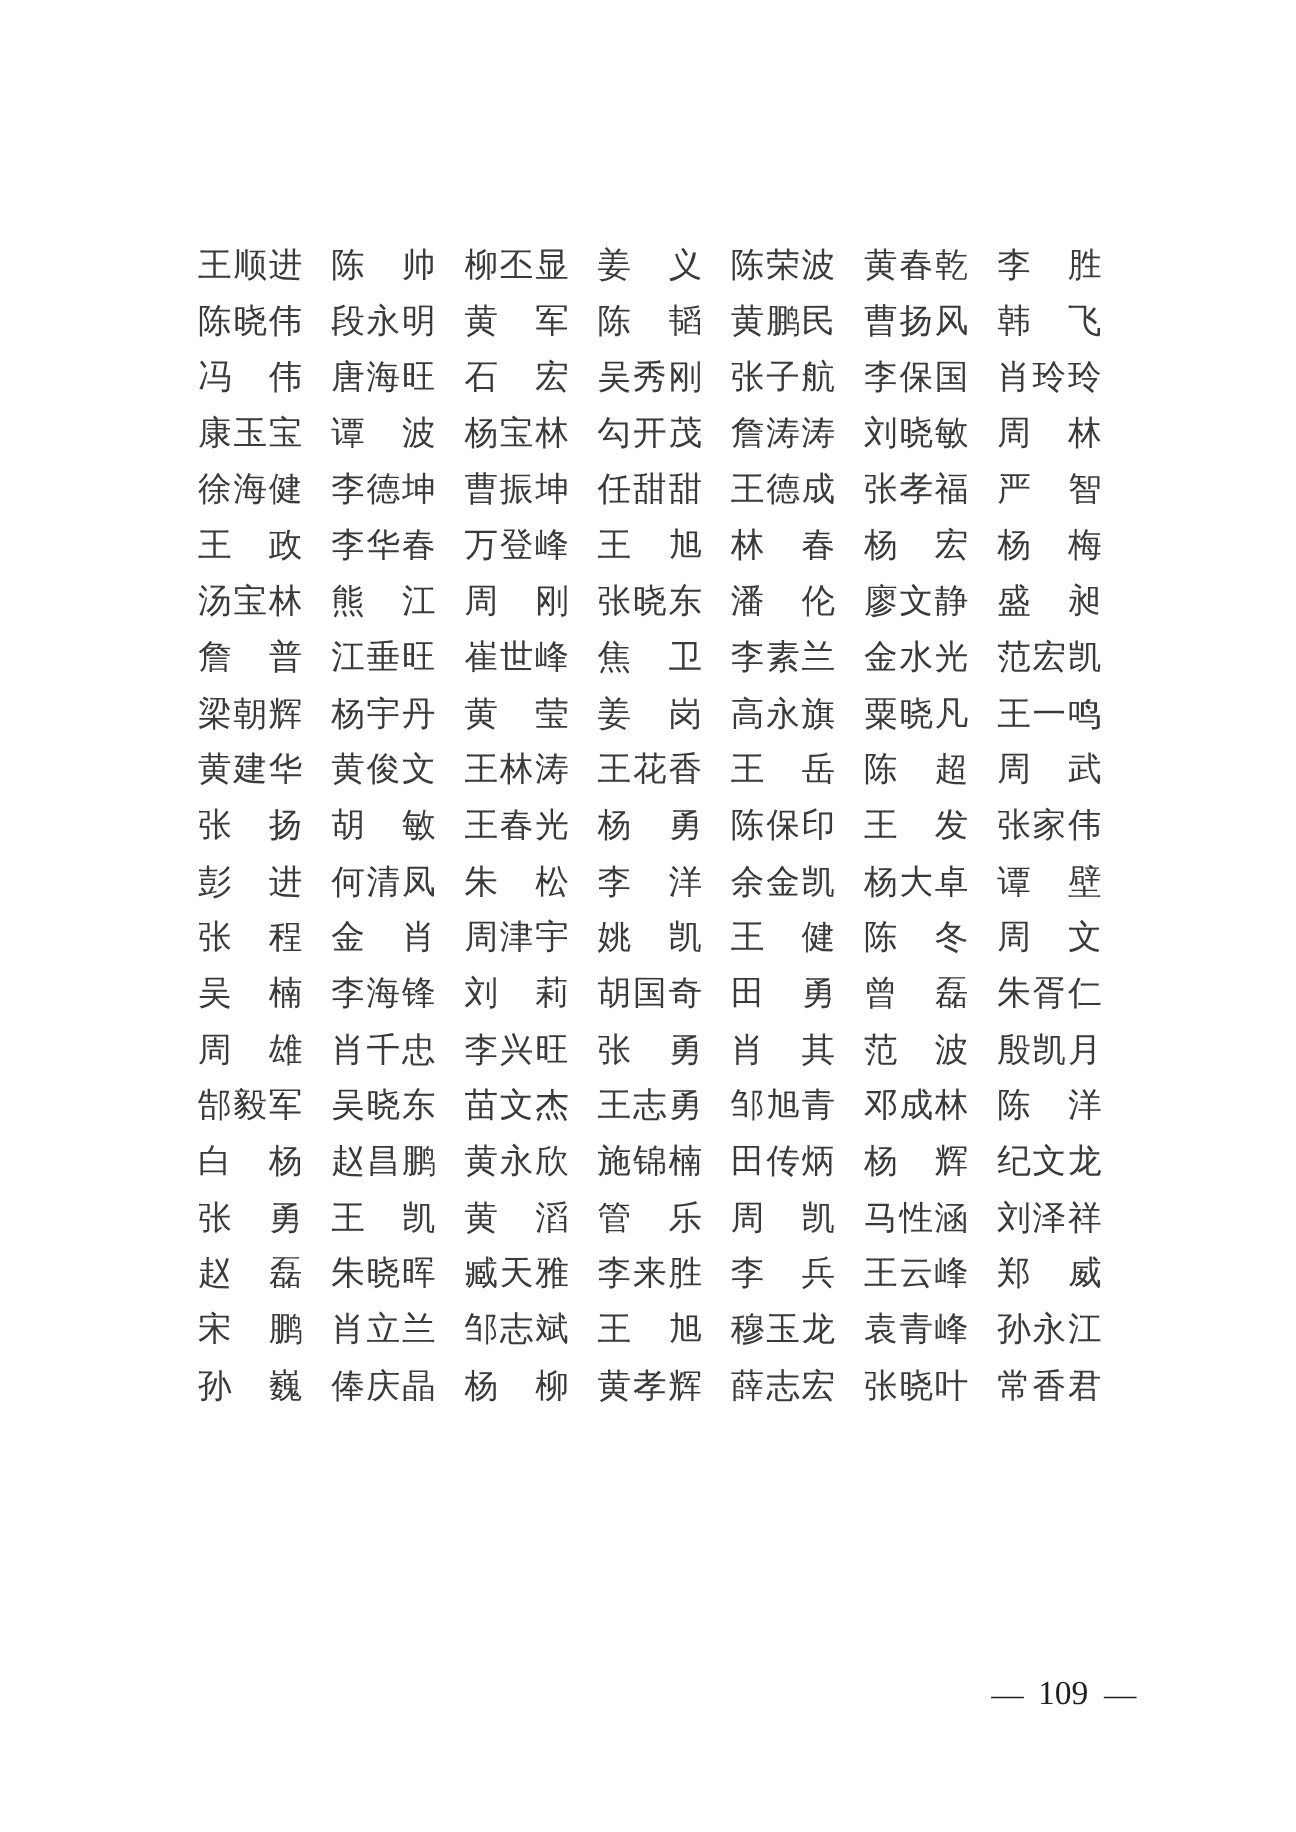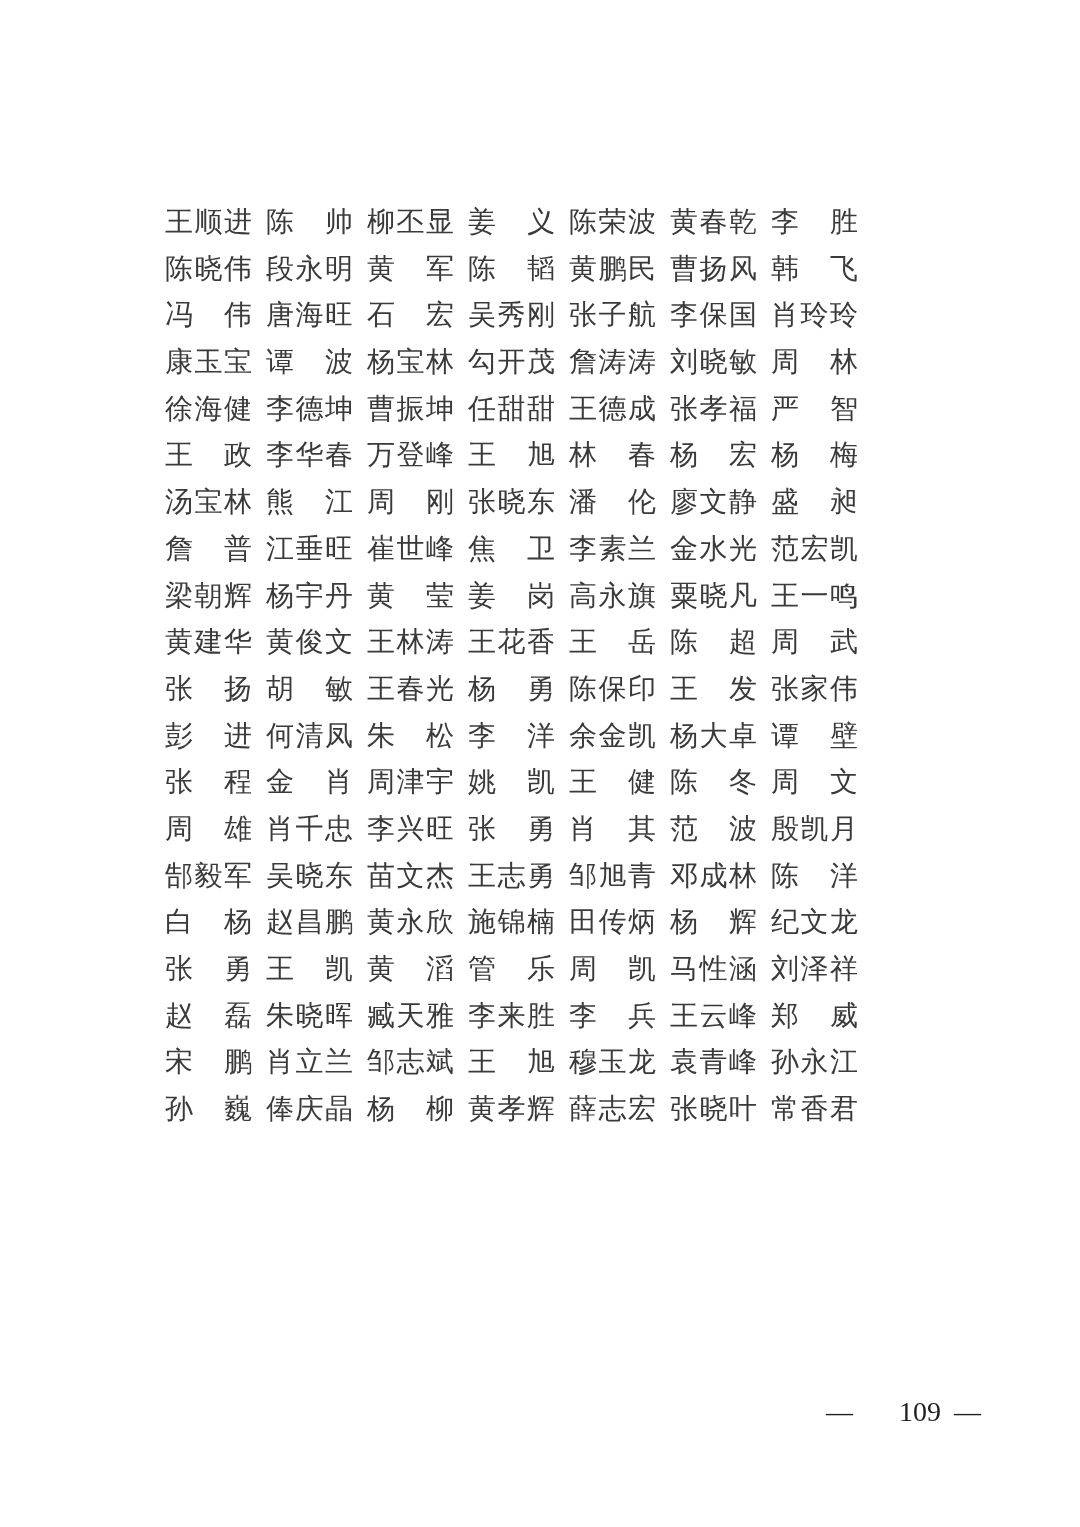--- a/index.html
+++ b/index.html
@@ -23,21 +23,21 @@
   .name-grid {
     position: absolute;
     left: 165px;
     top: 199px;
     width: 764px;
     display: flex;
     flex-direction: column;
   }
   .name-row {
     display: flex;
-    gap: 14px;
+    gap: 24px;
     height: 46.7px;
     line-height: 46.7px;
   }
   .name-cell {
     display: inline-block;
     width: 87px;
     font-size: 28px;
     color: #3a3a3a;
     text-align: justify;
     text-align-last: justify;
@@ -52,21 +52,20 @@
     align-items: center;
     gap: 13px;
     font-size: 27px;
     color: #1f1f1f;
   }
   .footer .dash {
     letter-spacing: -1px;
   }
   .footer .page-num {
     font-size: 28px;
-    margin-left: 34px;
   }
 </style>
 </head>
 <body>
 
 <main class="page">
 
   <section class="name-grid">
 
   <div class="name-row">
@@ -180,20 +179,29 @@
       <div class="name-row">
         <span class="name-cell">张程</span>
         <span class="name-cell">金肖</span>
         <span class="name-cell">周津宇</span>
         <span class="name-cell">姚凯</span>
         <span class="name-cell">王健</span>
         <span class="name-cell">陈冬</span>
         <span class="name-cell">周文</span>
       </div>
       <div class="name-row">
+        <span class="name-cell">吴楠</span>
+        <span class="name-cell">李海锋</span>
+        <span class="name-cell">刘莉</span>
+        <span class="name-cell">胡国奇</span>
+        <span class="name-cell">田勇</span>
+        <span class="name-cell">曾磊</span>
+        <span class="name-cell">朱胥仁</span>
+      </div>
+      <div class="name-row">
         <span class="name-cell">周雄</span>
         <span class="name-cell">肖千忠</span>
         <span class="name-cell">李兴旺</span>
         <span class="name-cell">张勇</span>
         <span class="name-cell">肖其</span>
         <span class="name-cell">范波</span>
         <span class="name-cell">殷凯月</span>
       </div>
       <div class="name-row">
         <span class="name-cell">郜毅军</span>

